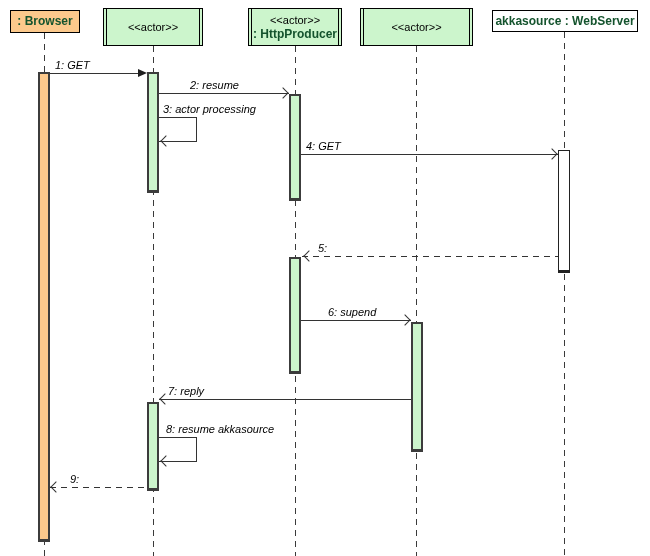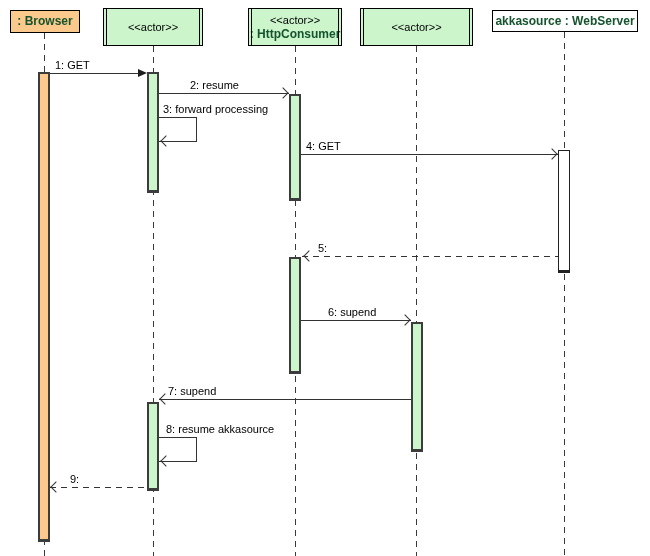--- a/index.html
+++ b/index.html
@@ -51,21 +51,21 @@
     position:absolute; width:0; height:0; z-index:3;
     border-top:4px solid transparent; border-bottom:4px solid transparent;
     border-left:9px solid #1e1e1e;
   }
   .chev { position:absolute; width:8px; height:8px; z-index:3; box-sizing:border-box; }
   .chev-r { border-top:1px solid #333; border-right:1px solid #333; transform:rotate(45deg); }
   .chev-l { border-left:1px solid #333; border-bottom:1px solid #333; transform:rotate(45deg); }
   
   .mlabel {
     position:absolute; font-size:11px; color:#000; white-space:nowrap;
-    z-index:5; background:transparent;
+    z-index:5; background:transparent;font-style:italic;
   }
 </style>
 </head>
 <body>
 
 <div id="stage">
 
   <div class="lifeline" style="left:44px;  top:33px; height:523px;"></div>
   <div class="lifeline" style="left:153px; top:46px; height:510px;"></div>
   <div class="lifeline" style="left:295px; top:46px; height:510px;"></div>
@@ -83,58 +83,58 @@
   <div class="pbox objbox-orange" style="left:10px; top:10px; width:70px; height:23px;">
     <div class="pname">: Browser</div>
   </div>
 
   <div class="pbox actorbox" style="left:103px; top:8px; width:100px; height:38px;">
     <div class="pstereo">&lt;&lt;actor&gt;&gt;</div>
   </div>
 
   <div class="pbox actorbox" style="left:248px; top:8px; width:94px; height:38px;">
     <div class="pstereo">&lt;&lt;actor&gt;&gt;</div>
-    <div class="pname">: HttpConsumer</div>
+    <div class="pname">: HttpProducer</div>
   </div>
 
   <div class="pbox actorbox" style="left:360px; top:8px; width:113px; height:38px;">
     <div class="pstereo">&lt;&lt;actor&gt;&gt;</div>
   </div>
 
   <div class="pbox objbox-white" style="left:492px; top:10px; width:146px; height:22px;">
     <div class="pname">akkasource : WebServer</div>
   </div>
 
   <div class="mline" style="left:50px; top:73px; width:89px;"></div>
   <div class="arr-filled" style="left:138px; top:69px;"></div>
   <div class="mlabel" style="left:55px; top:59px;">1: GET</div>
 
   <div class="mline" style="left:159px; top:93px; width:130px;"></div>
   <div class="chev chev-r" style="left:279px; top:89px;"></div>
   <div class="mlabel" style="left:190px; top:79px;">2: resume</div>
 
   <div class="selfmsg" style="left:159px; top:117px; width:38px; height:25px;"></div>
   <div class="chev chev-l" style="left:162px; top:137px;"></div>
-  <div class="mlabel" style="left:163px; top:103px;">3: forward processing</div>
+  <div class="mlabel" style="left:163px; top:103px;">3: actor processing</div>
 
   <div class="mline" style="left:301px; top:154px; width:257px;"></div>
   <div class="chev chev-r" style="left:548px; top:150px;"></div>
   <div class="mlabel" style="left:306px; top:140px;">4: GET</div>
 
   <div class="mline-dashed" style="left:302px; top:256px; width:256px;"></div>
   <div class="chev chev-l" style="left:305px; top:252px;"></div>
   <div class="mlabel" style="left:318px; top:242px;">5:</div>
 
   <div class="mline" style="left:301px; top:320px; width:110px;"></div>
   <div class="chev chev-r" style="left:401px; top:316px;"></div>
   <div class="mlabel" style="left:328px; top:306px;">6: supend</div>
 
   <div class="mline" style="left:159px; top:399px; width:252px;"></div>
   <div class="chev chev-l" style="left:161px; top:395px;"></div>
-  <div class="mlabel" style="left:168px; top:385px;">7: supend</div>
+  <div class="mlabel" style="left:168px; top:385px;">7: reply</div>
 
   <div class="selfmsg" style="left:159px; top:437px; width:38px; height:25px;"></div>
   <div class="chev chev-l" style="left:162px; top:457px;"></div>
   <div class="mlabel" style="left:166px; top:423px;">8: resume akkasource</div>
 
   <div class="mline-dashed" style="left:50px; top:487px; width:97px;"></div>
   <div class="chev chev-l" style="left:52px; top:483px;"></div>
   <div class="mlabel" style="left:70px; top:473px;">9:</div>
 
 </div>

